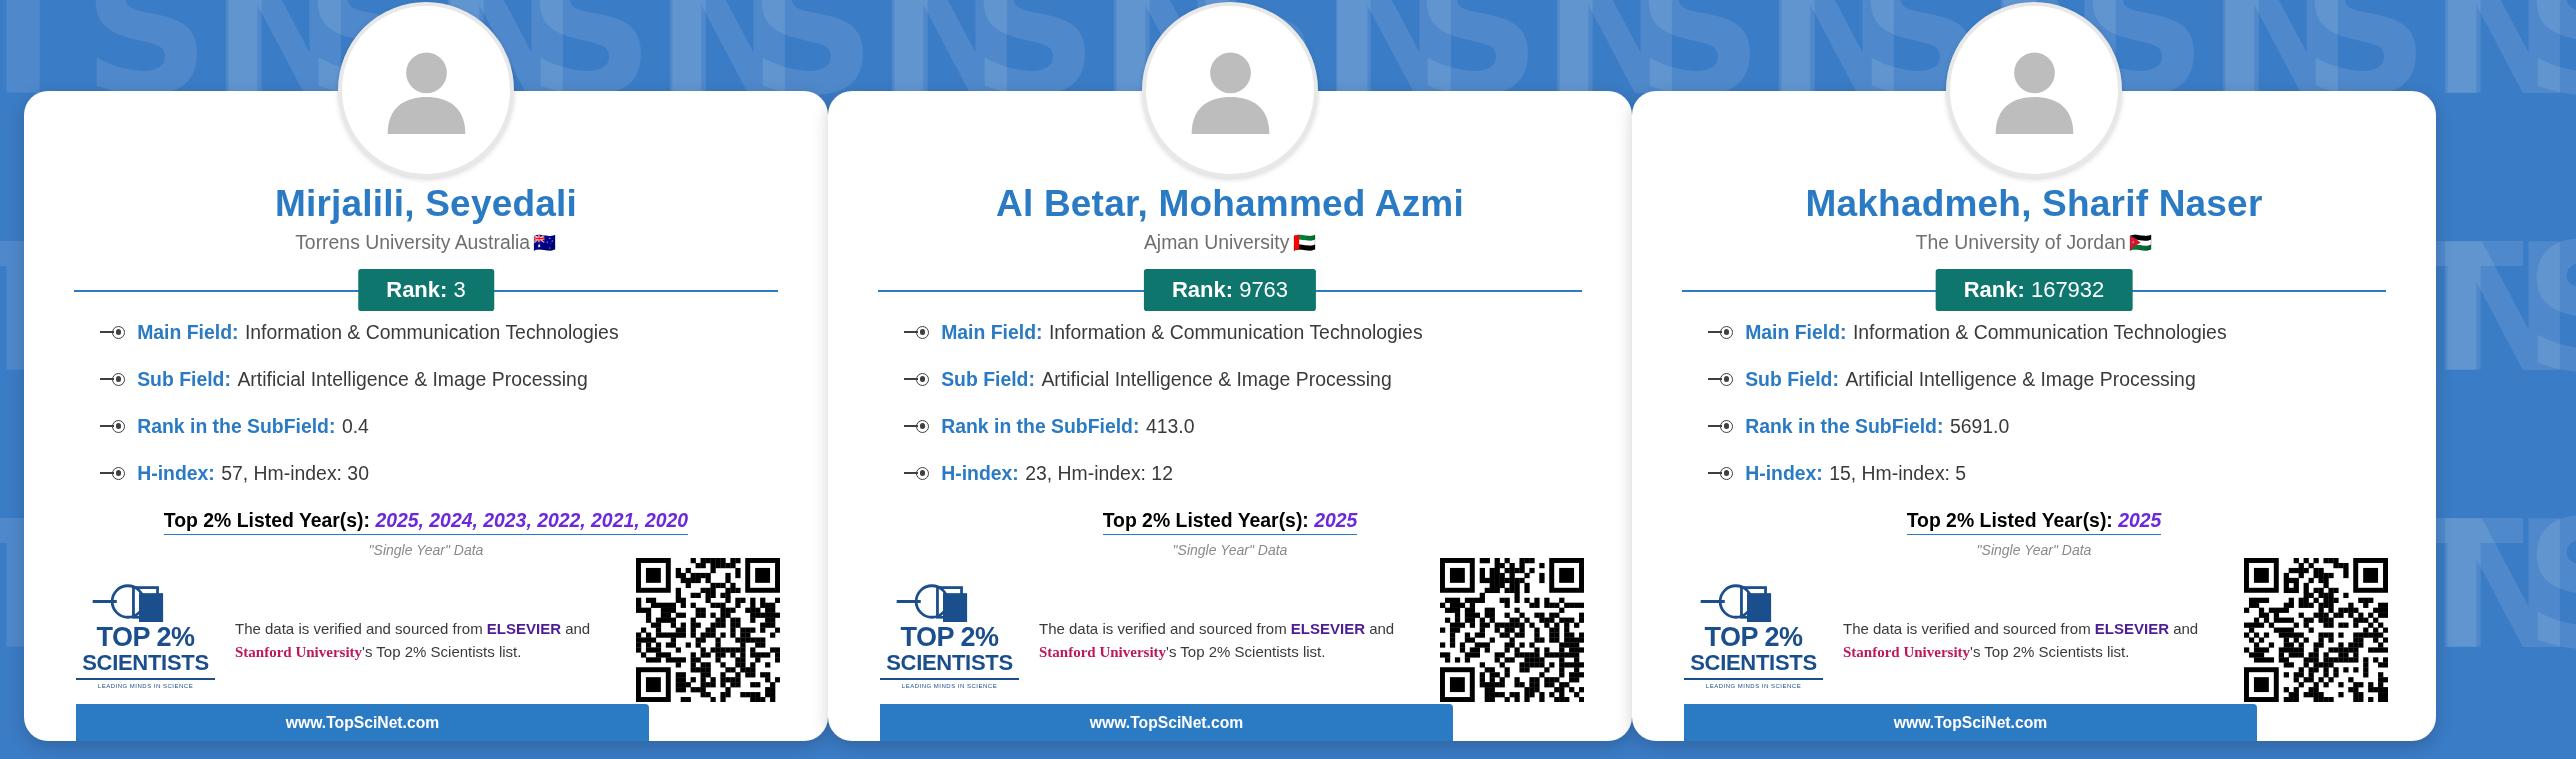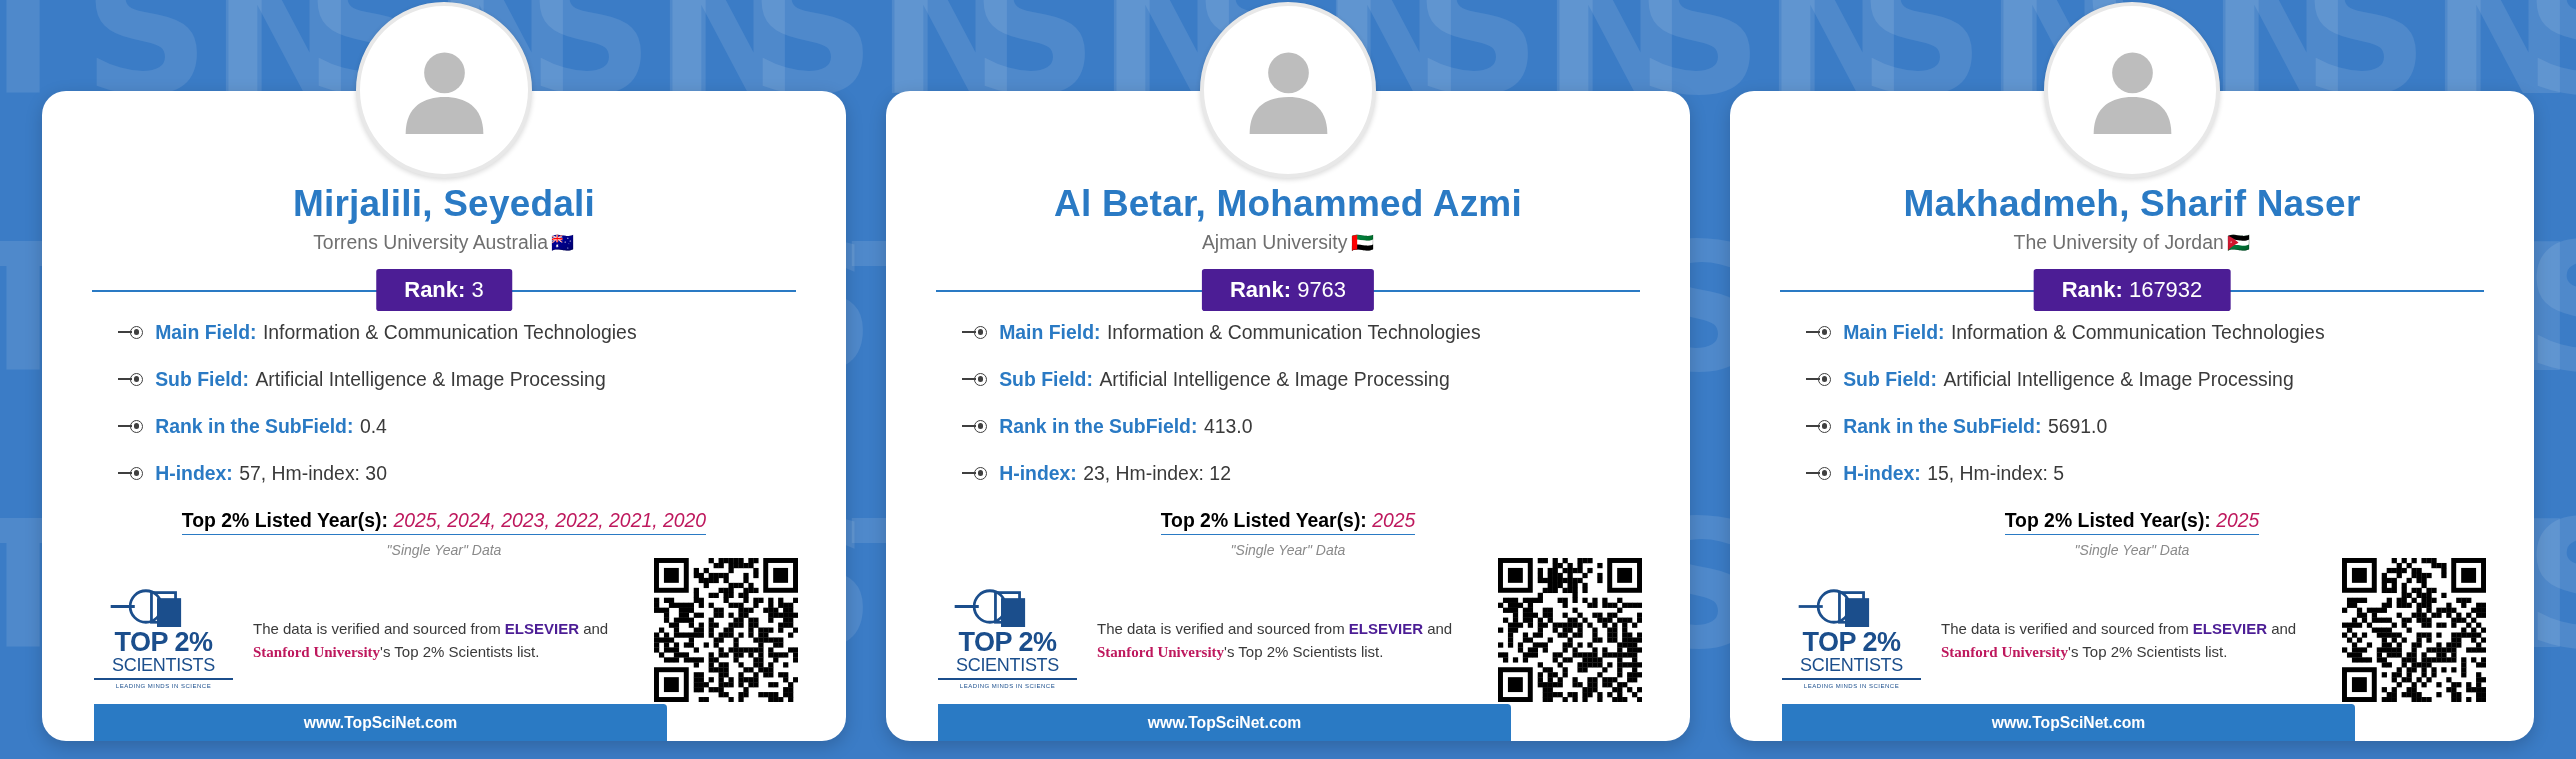--- a/index.html
+++ b/index.html
@@ -29,23 +29,22 @@
     font-weight: bold;
     color: rgba(255,255,255,0.10);
     line-height: 1;
     user-select: none;
   }
 
   .cards-row {
     position: relative;
     z-index: 2;
     display: flex;
-    justify-content: space-between;
     align-items: flex-start;
-    padding: 0 42px;
+    padding: 0 24px;
     box-sizing: border-box;
     width: 2576px;
     height: 550px;
   }
 
   .card-wrap {
     position: relative;
     width: 804px;
     height: 759px;
   }
@@ -115,21 +114,21 @@
     left: 0; right: 0;
     top: 21px;
     height: 2.8px;
     background: #2a7ac4;
   }
   .rank-badge {
     position: absolute;
     left: 50%;
     transform: translateX(-50%);
     top: 0;
-    background: #4c1d95;
+    background: #0f766e;
     color: #ffffff;
     font-size: 22px;
     padding: 8.3px 28px;
     border-radius: 2.8px;
     white-space: nowrap;
   }
   .rank-badge b { font-weight: bold; }
   .rank-badge span.val { font-weight: normal; }
 
   .fields {
@@ -185,21 +184,21 @@
     margin-top: 11px;
   }
   .listed-line {
     display: inline-block;
     border-bottom: 1.8px solid #2a7ac4;
     padding-bottom: 2.8px;
     font-size: 19.4px;
     white-space: nowrap;
   }
   .listed-line .lbl { color: #000000; font-weight: bold; }
-  .listed-line .yrs { color: #be185d; font-style: italic; }
+  .listed-line .yrs { color: #6d28d9; font-style: italic; font-weight: bold; }
   .single-year {
     margin-top: 6.5px;
     font-size: 14px;
     color: #8a8a8a;
     font-style: italic;
   }
 
   .footer-area {
     position: absolute;
     left: 0; right: 0;
@@ -215,22 +214,22 @@
     text-align: center;
   }
   .logo-top2 {
     font-size: 27px;
     font-weight: bold;
     color: #1b4e8c;
     letter-spacing: -0.5px;
     line-height: 1;
   }
   .logo-sci {
-    font-size: 18px;
-    font-weight: normal;
+    font-size: 22px;
+    font-weight: bold;
     color: #1b4e8c;
     letter-spacing: -0.3px;
     line-height: 1.1;
   }
   .logo-tag {
     font-size: 6px;
     color: #1b4e8c;
     letter-spacing: 0.5px;
     margin-top: 2.8px;
   }

